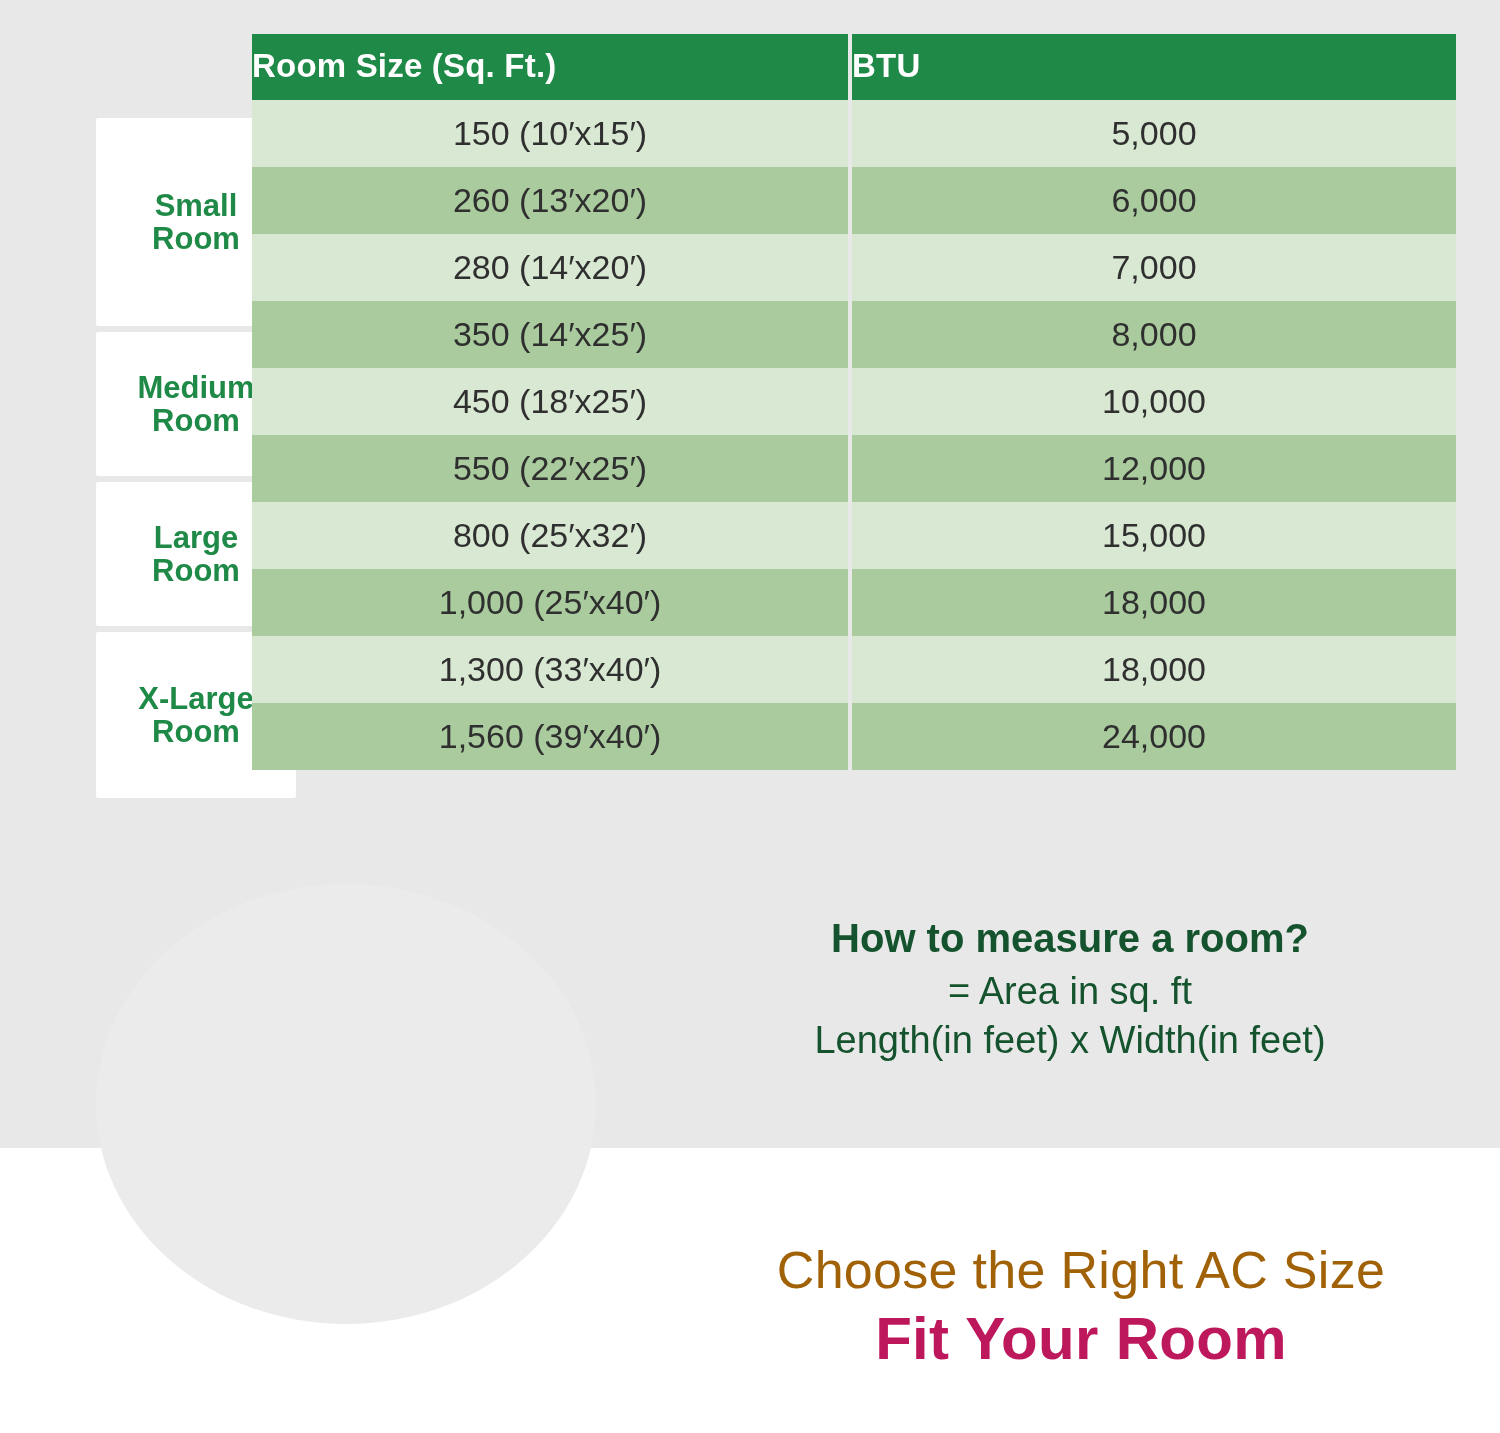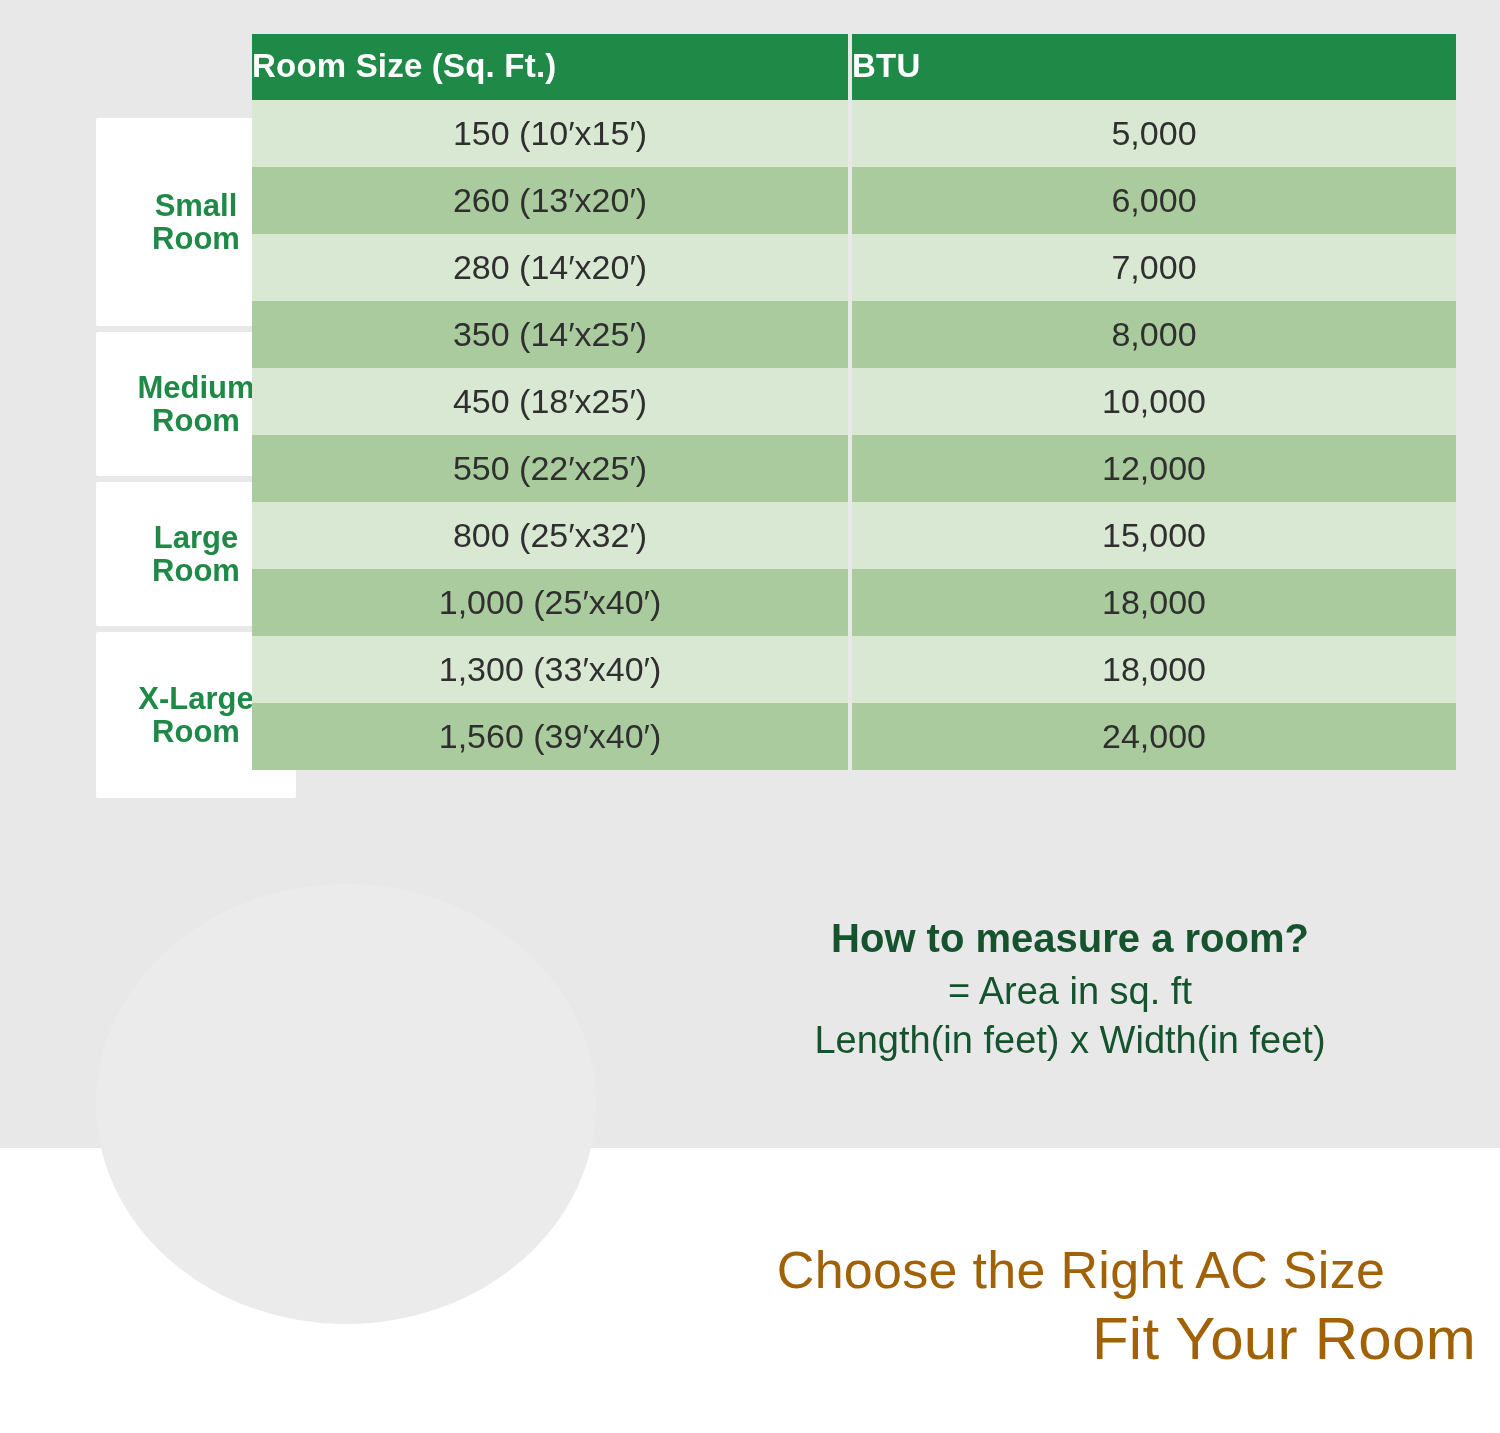--- a/index.html
+++ b/index.html
@@ -132,25 +132,24 @@
     width: 790px;
     text-align: center;
   }
   .headline-1 {
     font-size: 52px;
     color: #a16207;
     letter-spacing: .3px;
   }
   .headline-2 {
     font-size: 60px;
-    font-weight: normal;
-    color: #a16207;
+    font-weight: bold;
+    color: #be185d;
     margin-top: 4px;
     letter-spacing: .3px;
-    text-align: right;
   }
 </style>
 </head>
 <body>
 
 <div class="bottom-band"></div>
 
 <div class="cat-col">
   <div class="cat cat-small">
     <div>

